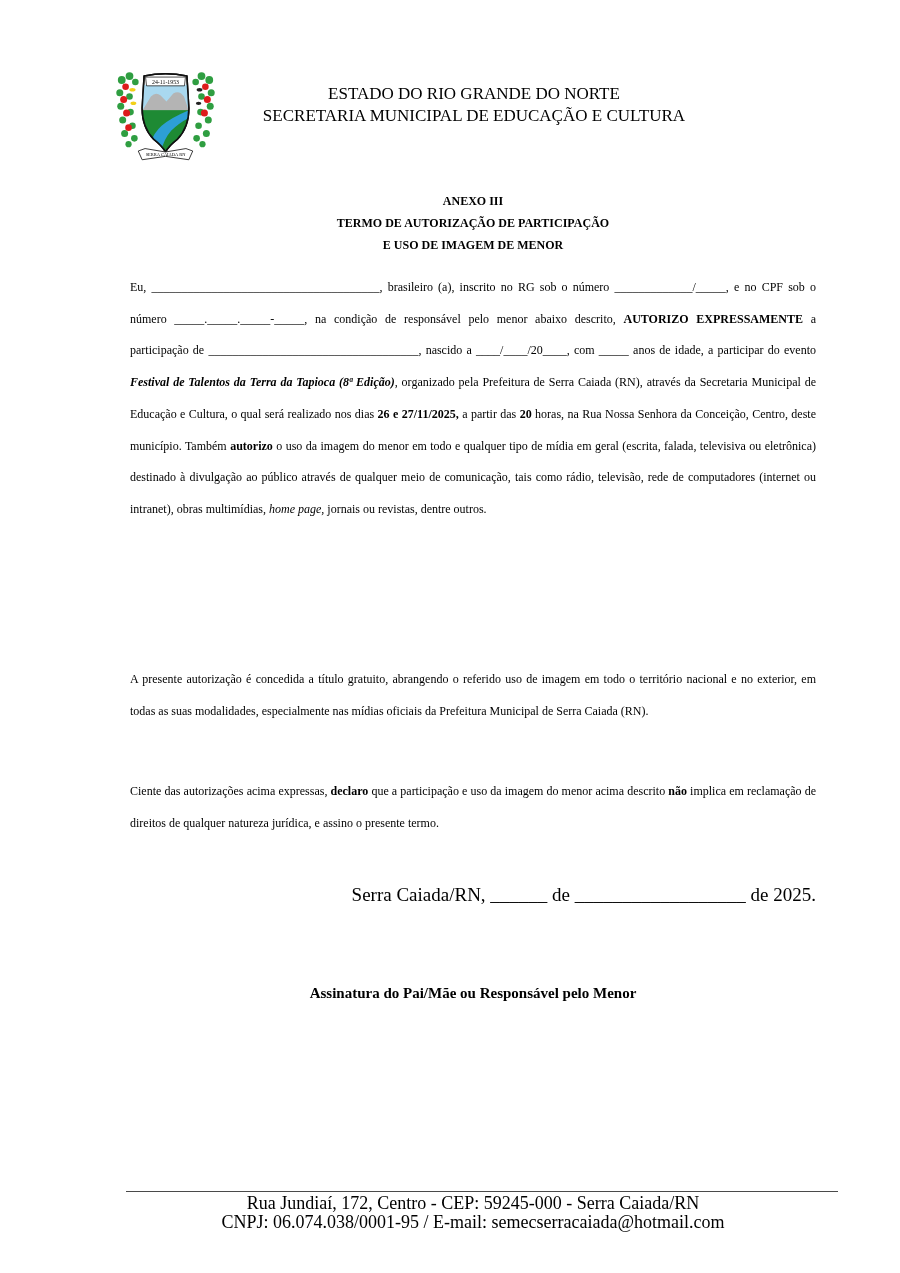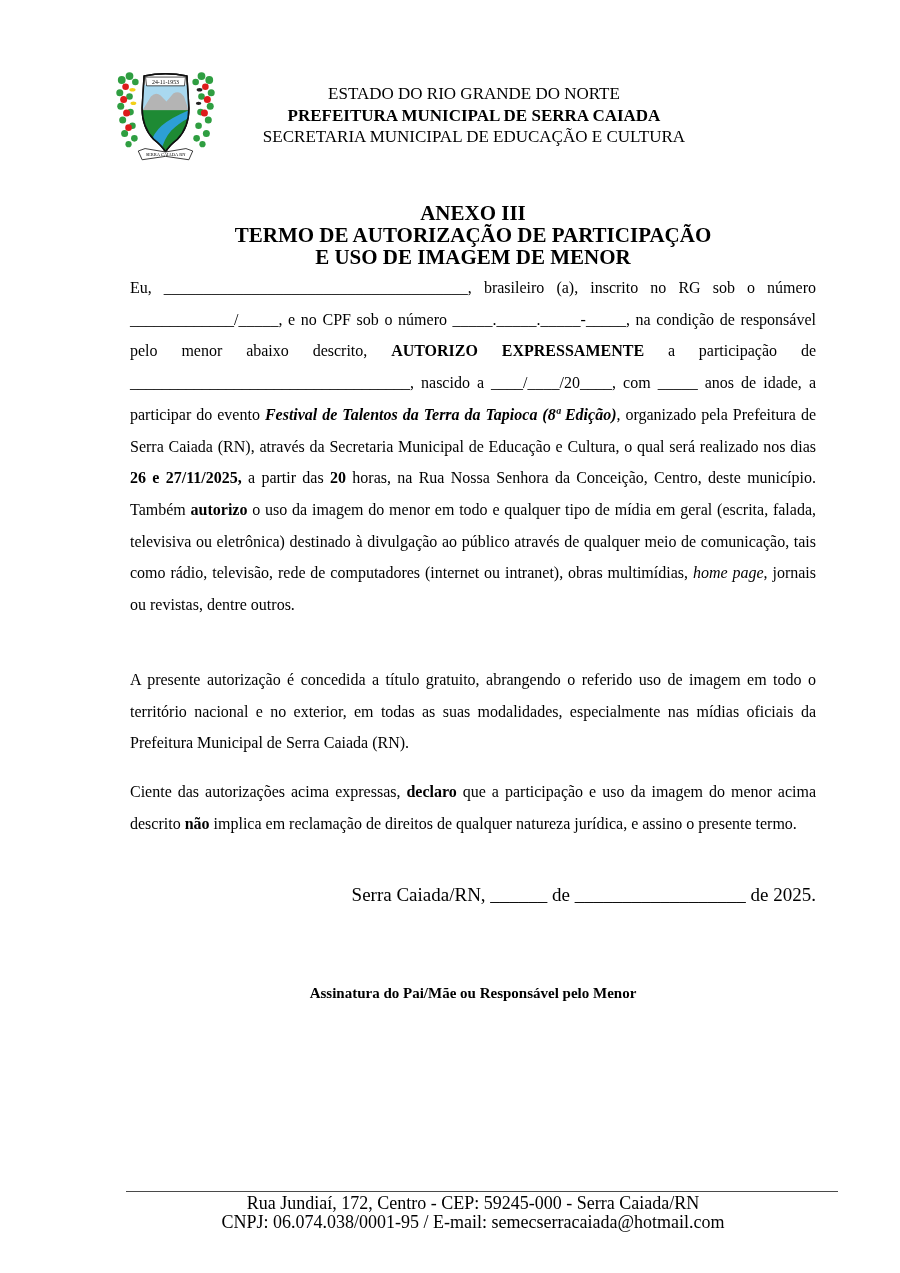--- a/index.html
+++ b/index.html
@@ -7,23 +7,23 @@
     position:relative;width:900px;height:1273px;background:#ffffff;
     font-family:"Liberation Serif",serif;color:#000;overflow:hidden;padding-left:36px;
   }
   
   .coat{position:absolute;left:112px;top:68px;width:107px;height:95px;}
   .header-text{position:absolute;left:130px;top:83px;width:688px;text-align:center;
     font-size:17px;line-height:21.6px;}
   .header-text .hl2{font-weight:bold;}
   
   .title-block{position:absolute;left:130px;top:191px;width:686px;text-align:center;
-    font-weight:bold;font-size:21px;line-height:21.8px;margin-top:12px;}
+    font-weight:bold;font-size:12px;line-height:21.8px;}
   
-  .para{position:absolute;left:130px;width:686px;font-size:16px;line-height:31.7px;
+  .para{position:absolute;left:130px;width:686px;font-size:12px;line-height:31.7px;
     text-align:justify;}
   .p1{top:272px;}
   .p2{top:664px;}
   .p3{top:776px;}
   .para i{font-style:italic;}
   .para b.bi{font-style:italic;}
   .date-line{position:absolute;left:130px;top:884px;width:686px;font-size:19px;
     text-align:right;}
   
   .signature{position:absolute;left:130px;top:980px;width:686px;text-align:center;}
@@ -106,21 +106,20 @@
 
     <path d="M34.5 8 L75.5 8 L74.5 17 L35.5 17 Z" fill="#ffffff" stroke="#222" stroke-width="0.8"></path>
     <text x="55" y="14.8" text-anchor="middle" font-size="6">24-11-1953</text>
 
     <path d="M27 84 L34 81.5 L55 85 L76 81.5 L83 84 L79 93 L55 89.5 L31 93 Z" fill="#ffffff" stroke="#222" stroke-width="0.9"></path>
     <text x="55" y="89.3" text-anchor="middle" font-size="4.6">SERRA CAIADA RN</text>
   </svg>
 
   <div class="header-text">
     <div class="hl1">ESTADO DO RIO GRANDE DO NORTE</div>
-    <div class="hl2">PREFEITURA MUNICIPAL DE SERRA CAIADA</div>
     <div class="hl3">SECRETARIA MUNICIPAL DE EDUCAÇÃO E CULTURA</div>
   </div>
 
   <div class="title-block">
     <div>ANEXO III</div>
     <div>TERMO DE AUTORIZAÇÃO DE PARTICIPAÇÃO</div>
     <div>E USO DE IMAGEM DE MENOR</div>
   </div>
 
   <div class="para p1"><span>Eu, ______________________________________, brasileiro (a), inscrito no RG sob o número _____________/_____, e no CPF sob o número _____._____._____-_____, na condição de responsável pelo menor abaixo descrito, </span><b>AUTORIZO EXPRESSAMENTE</b><span> a participação de ___________________________________, nascido a ____/____/20____, com _____ anos de idade, a participar do evento </span><b class="bi">Festival de Talentos da Terra da Tapioca (8ª Edição)</b><span>, organizado pela Prefeitura de Serra Caiada (RN), através da Secretaria Municipal de Educação e Cultura, o qual será realizado nos dias </span><b>26 e 27/11/2025,</b><span> a partir das </span><b>20</b><span> horas, na Rua Nossa Senhora da Conceição, Centro, deste município. Também </span><b>autorizo</b><span> o uso da imagem do menor em todo e qualquer tipo de mídia em geral (escrita, falada, televisiva ou eletrônica) destinado à divulgação ao público através de qualquer meio de comunicação, tais como rádio, televisão, rede de computadores (internet ou intranet), obras multimídias, </span><i>home page</i><span>, jornais ou revistas, dentre outros.</span></div>

